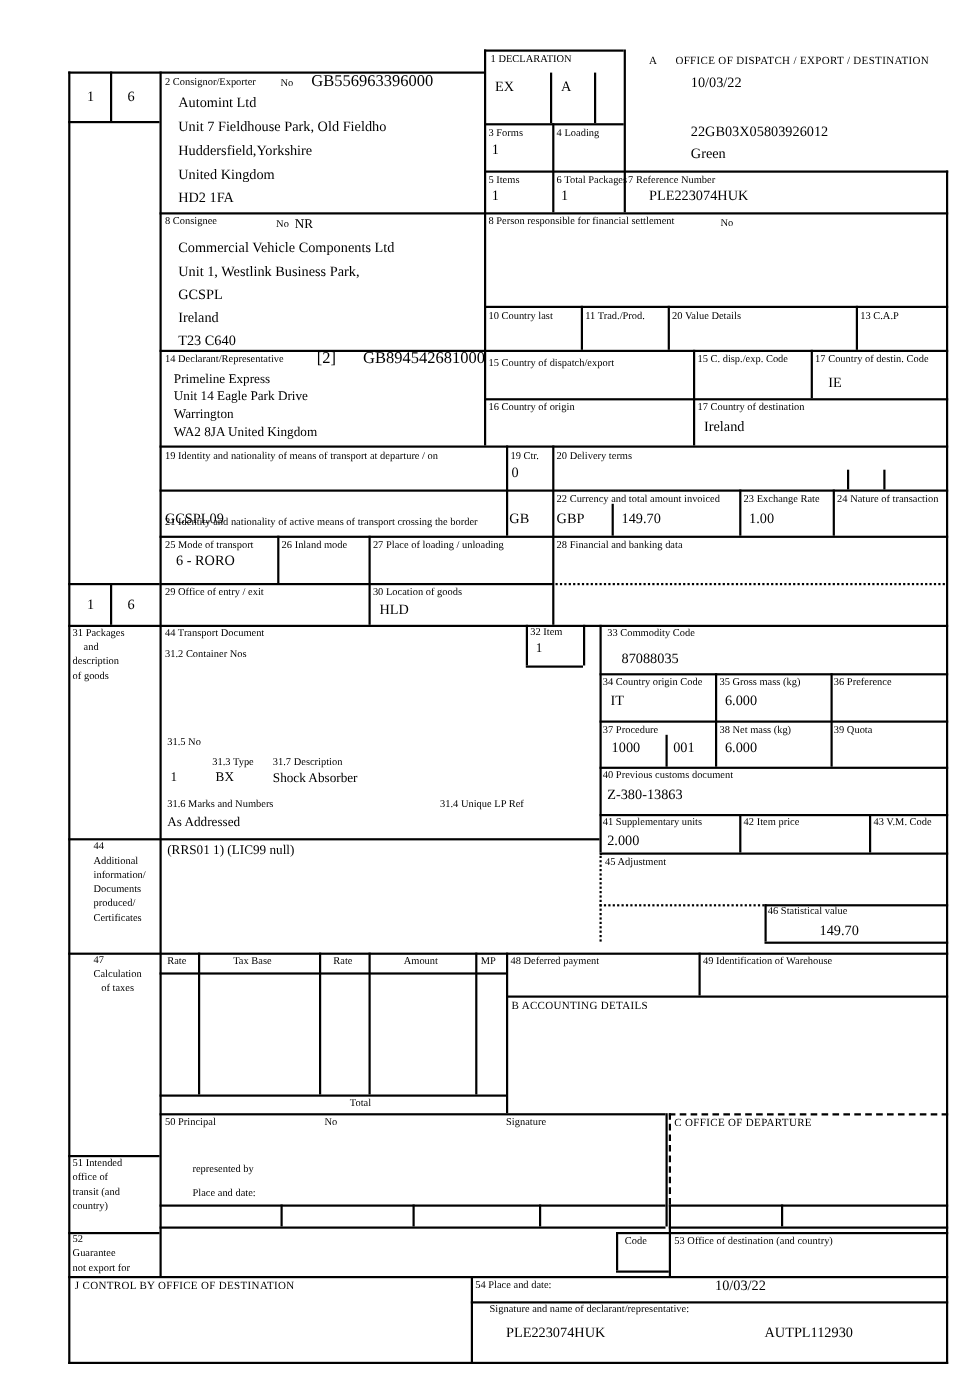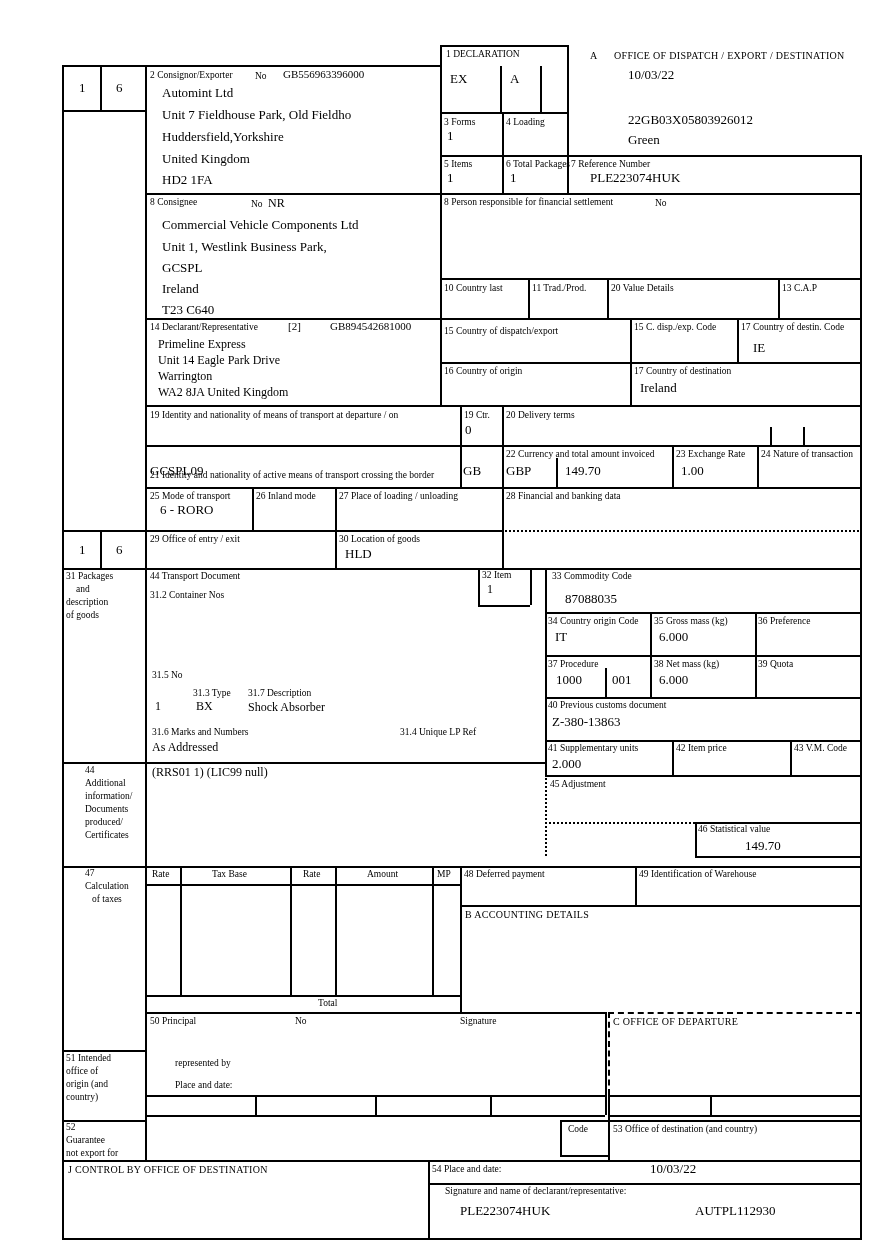--- a/index.html
+++ b/index.html
@@ -11,21 +11,21 @@
   .hl { position:absolute; height:0; border-top:2px solid #000; }
   .vl { position:absolute; width:0; border-left:2px solid #000; }
   .dot.hl { border-top-style:dotted; }
   .dot.vl { border-left-style:dotted; }
   .dash.hl { border-top-style:dashed; }
   .dash.vl { border-left-style:dashed; }
   .lbl { position:absolute; font-size:9.5px; line-height:11px; white-space:pre; }
   .sec { position:absolute; font-size:10px; line-height:12px; letter-spacing:.3px; white-space:pre; }
   .val { position:absolute; font-size:13px; line-height:15px; white-space:pre; }
   .v12 { position:absolute; font-size:12px; line-height:14px; white-space:pre; }
-  .v11 { position:absolute; font-size:11px; line-height:13px; white-space:pre; }
+  .v11 { position:absolute; font-size:15px; line-height:13px; white-space:pre; }
 </style>
 </head>
 <body>
 
 <div id="form">
 
   <div class="lbl" style="left:446px;top:49px">1 DECLARATION</div>
   <div class="val" style="left:450px;top:71px">EX</div>
   <div class="val" style="left:510px;top:71px">A</div>
   <div class="sec" style="left:590px;top:50px">A</div>
@@ -177,21 +177,21 @@
   <div class="sec" style="left:465px;top:909px">B ACCOUNTING DETAILS</div>
 
   <div class="lbl" style="left:150px;top:1016px">50 Principal</div>
   <div class="lbl" style="left:295px;top:1016px">No</div>
   <div class="lbl" style="left:460px;top:1016px">Signature</div>
   <div class="lbl" style="left:175px;top:1058px">represented by</div>
   <div class="lbl" style="left:175px;top:1080px">Place and date:</div>
   <div class="sec" style="left:613px;top:1016px">C OFFICE OF DEPARTURE</div>
   <div class="lbl" style="left:66px;top:1053px">51 Intended</div>
   <div class="lbl" style="left:66px;top:1066px">office of</div>
-  <div class="lbl" style="left:66px;top:1079px">origin (and</div>
+  <div class="lbl" style="left:66px;top:1079px">transit (and</div>
   <div class="lbl" style="left:66px;top:1092px">country)</div>
 
   <div class="lbl" style="left:66px;top:1122px">52</div>
   <div class="lbl" style="left:66px;top:1135px">Guarantee</div>
   <div class="lbl" style="left:66px;top:1148px">not export for</div>
   <div class="lbl" style="left:568px;top:1124px">Code</div>
   <div class="lbl" style="left:613px;top:1124px">53 Office of destination (and country)</div>
 
   <div class="sec" style="left:68px;top:1164px">J CONTROL BY OFFICE OF DESTINATION</div>
   <div class="lbl" style="left:432px;top:1164px">54 Place and date:</div>

